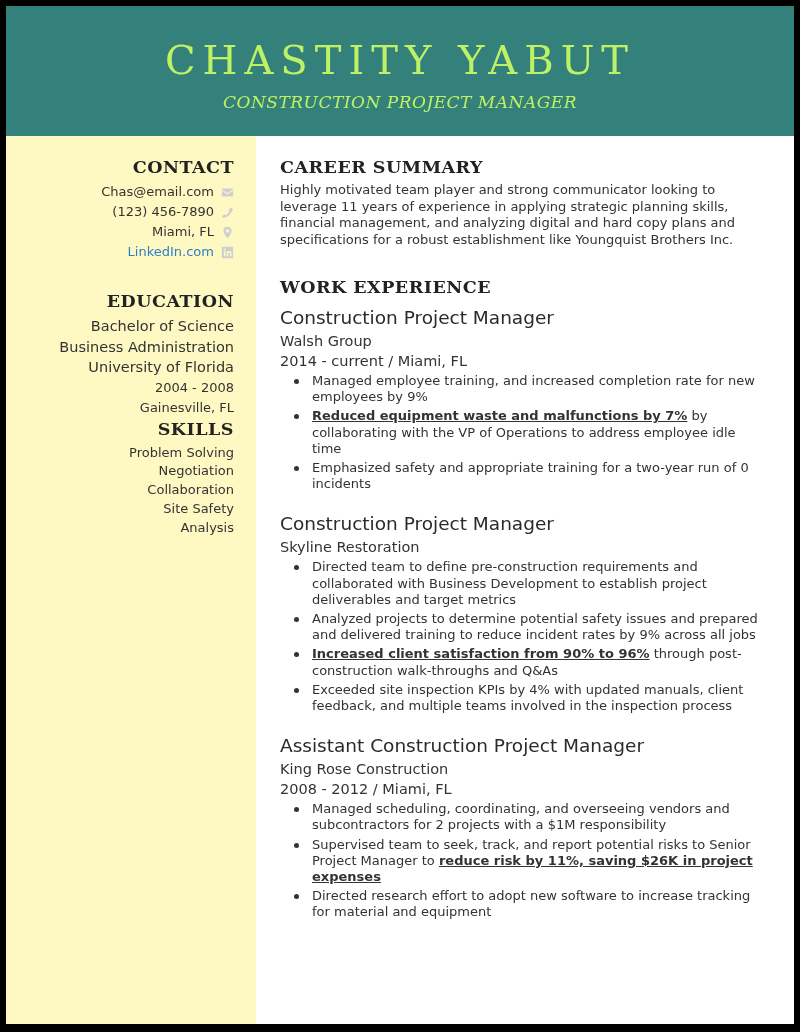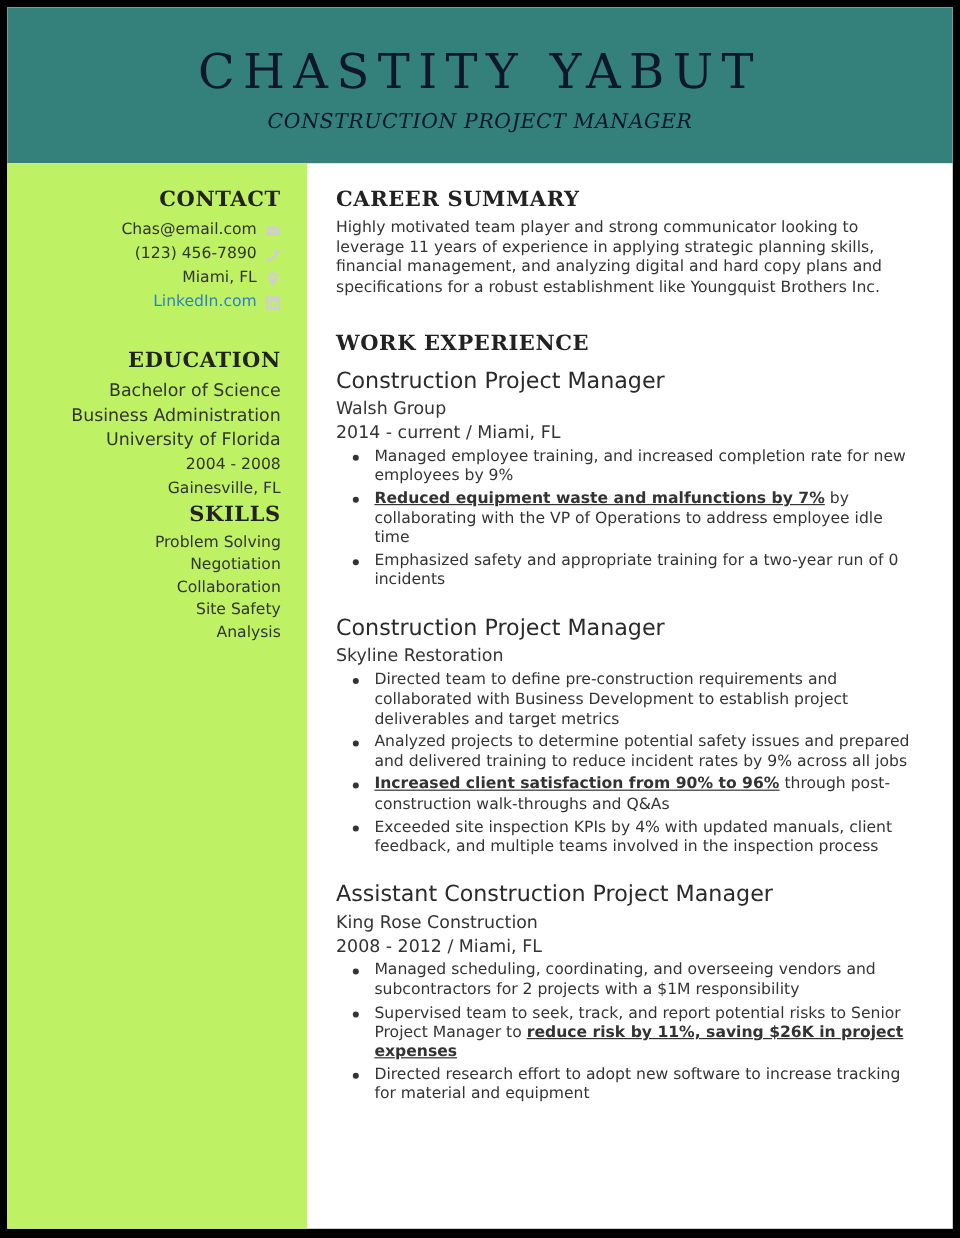--- a/index.html
+++ b/index.html
@@ -4,35 +4,35 @@
 <style>
   * { box-sizing: border-box; margin: 0; padding: 0; }
   html, body { width: 800px; height: 1032px; background: #000; overflow: hidden; }
   body { font-family: "DejaVu Sans", sans-serif; }
   .page {
     position: absolute; left: 6px; top: 6px; width: 788px; height: 1018px;
     background: #ffffff; overflow: hidden;
   }
   .header {
     position: absolute; left: 0; top: 0; width: 788px; height: 130px;
-    background: #34807a; text-align: center; color: #0f172a;
+    background: #34807a; text-align: center; color: #bef264;
   }
   .name {
     position: absolute; left: 0; right: 0; top: 30px;
     font-family: "DejaVu Serif", serif; font-size: 40px; letter-spacing: 7px;
     font-weight: normal; line-height: 48px;
   }
   .title {
     position: absolute; left: 0; right: 0; top: 85px;
     font-family: "DejaVu Serif", serif; font-style: italic; font-size: 17px;
     letter-spacing: 0.5px; line-height: 22px;
   }
   .sidebar {
     position: absolute; left: 0; top: 130px; width: 250px; bottom: 0;
-    background: #bef264; text-align: right; padding-right: 22px;
+    background: #fef9c3; text-align: right; padding-right: 22px;
     color: #333;
   }
   .side-heading {
     font-family: "DejaVu Serif", serif; font-weight: bold; font-size: 17.5px;
     color: #222; letter-spacing: 0.5px; line-height: 22px;
   }
   .contact-heading { margin-top: 20px; }
   .contact-row { font-size: 13px; line-height: 20px; display: flex; justify-content: flex-end; align-items: center; }
   .contact-row .ico { width: 14px; height: 14px; margin-left: 6px; display: inline-flex; align-items: center; justify-content: center; }
   .contact-row .ico svg { width: 13px; height: 13px; fill: #cfcfcf; }

